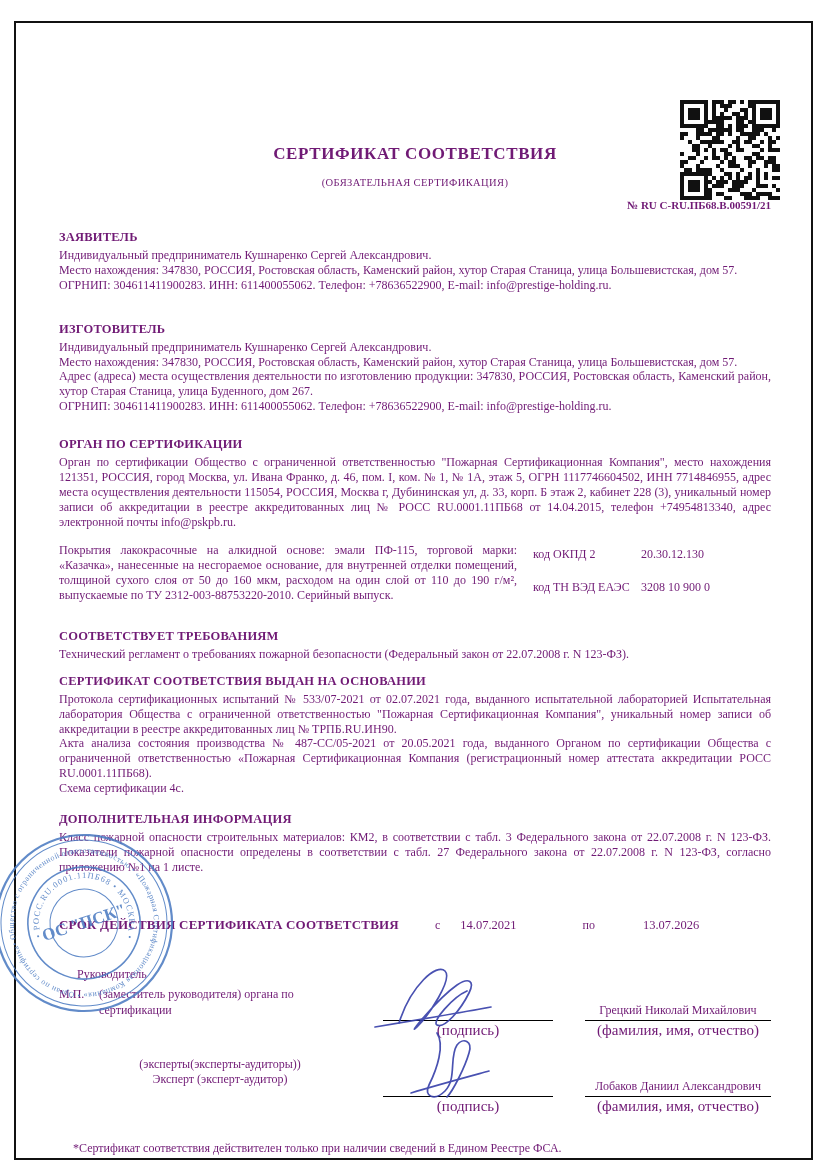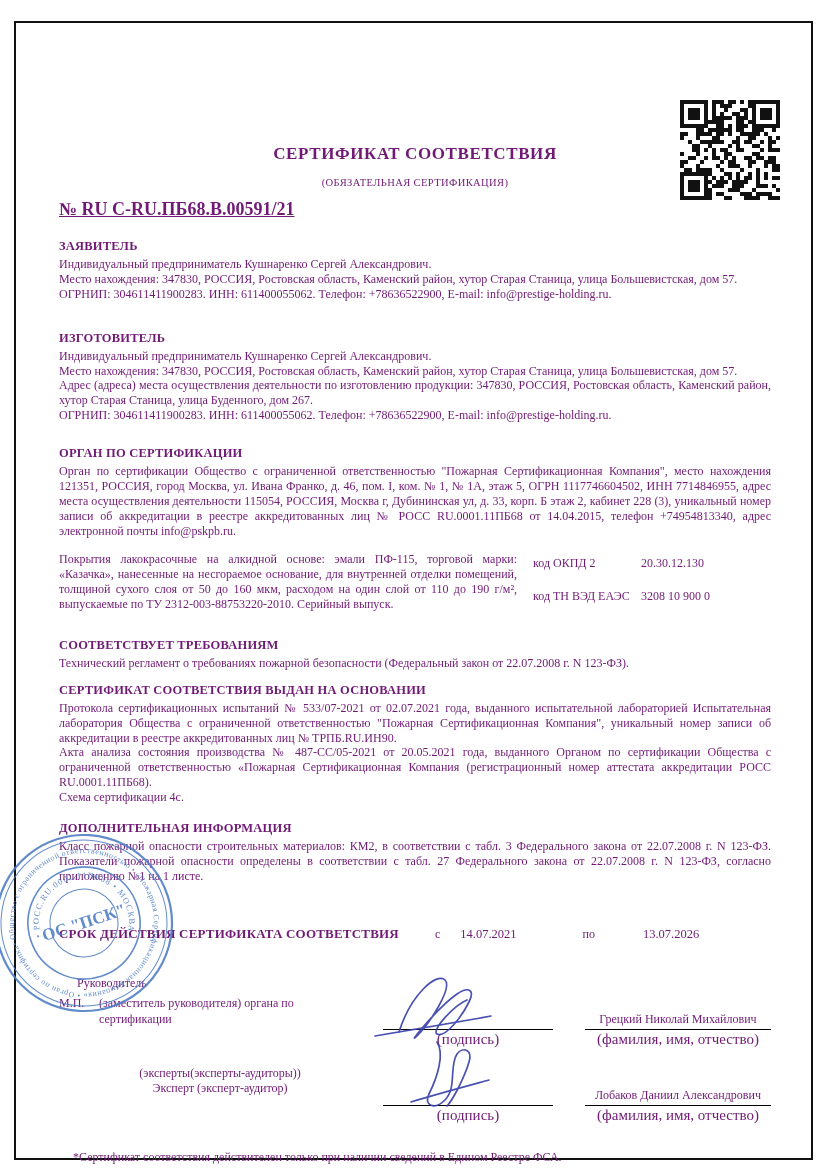--- a/index.html
+++ b/index.html
@@ -15,21 +15,21 @@
   }
   .content { position:absolute; left:59px; right:56px; top:15px; }
 
   .qr {
     position:absolute; right:47px; top:93px; width:100px; height:100px;
   }
   .qr svg { fill:#111; }
 
   .doc-title { text-align:center; margin-top:122px; font-size:17px; font-weight:bold; letter-spacing:.6px; }
   .doc-subtitle { text-align:center; margin-top:13px; font-size:10.5px; letter-spacing:.4px; }
-  .doc-number { text-align:left; margin-top:11px; font-size:18px; font-weight:bold; text-decoration:underline; }
+  .doc-number { text-align:right; margin-top:11px; font-size:11px; font-weight:bold; }
 
   .sec-h { font-size:12.5px; font-weight:bold; letter-spacing:.2px; }
   .body-text { font-size:12px; line-height:1.24; text-align:justify; }
   .line { font-size:12px; line-height:1.24; text-align:justify; }
 
   .sec-applicant { margin-top:19px; }
   .sec-manufacturer { margin-top:29px; }
   .sec-certbody { margin-top:23px; }
   .sec-product { margin-top:14px; }
   .sec-requirements { margin-top:26px; }

